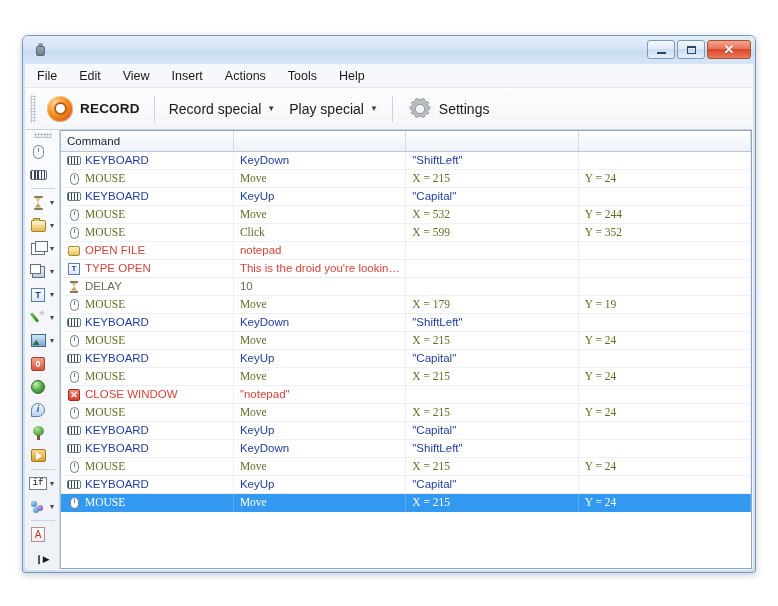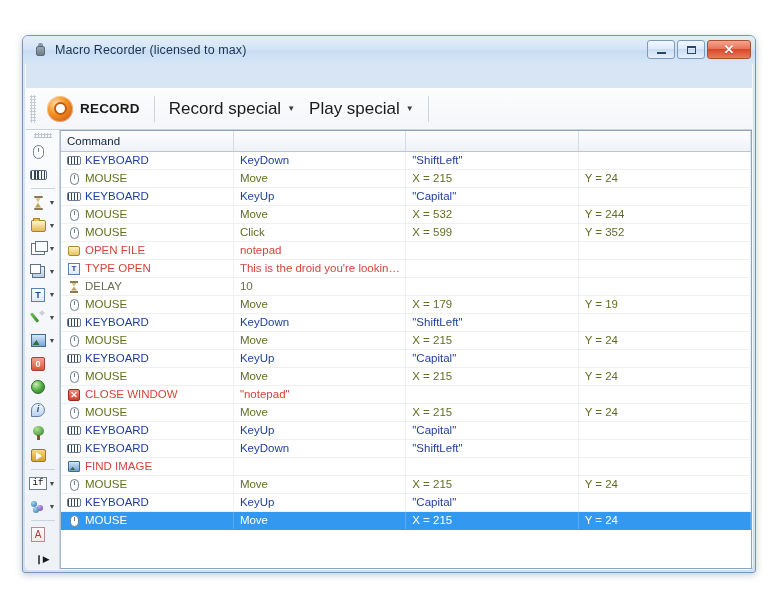--- a/index.html
+++ b/index.html
@@ -117,21 +117,21 @@
     background-size: 3px 3px;
     opacity: .85;
   }
   .tb-btn {
     display: flex; align-items: center;
     padding: 3px 6px; cursor: pointer;
     border: 1px solid transparent; border-radius: 3px;
     white-space: nowrap;
   }
   .tb-label-big { font-size: 13.5px; font-weight: bold; color: #1a1a1a; margin-left: 7px; letter-spacing: .2px; }
-  .tb-label { font-size: 17px; color: #1a1a1a; }
+  .tb-label { font-size: 14px; color: #1a1a1a; }
   .tb-sep { width: 1px; height: 26px; background: #ccd5df; margin: 0 7px; }
 
   .icon-record {
     width: 26px; height: 26px; border-radius: 50%;
     background: radial-gradient(circle at 34% 30%, #ffd9a8 0%, #f39422 40%, #d9631a 78%, #b24e13 100%);
     display: flex; align-items: center; justify-content: center;
     box-shadow: inset 0 0 0 1px rgba(255,255,255,.4);
   }
   .icon-record .dot {
     width: 9px; height: 9px; border-radius: 50%;
@@ -236,21 +236,21 @@
     height: 17px; line-height: 17px;
     border-right: 1px solid #eceff3;
     border-bottom: 1px solid #eef1f4;
     padding: 0 0 0 6px;
     white-space: nowrap;
     overflow: hidden;
     text-overflow: ellipsis;
   }
   tr.row td { color: #5a6a1f; }
   tr.row.kind-keyboard td { color: #1f3f9e; }
-  tr.row.kind-mouse td { color: #5f6f21; }
+  tr.row.kind-mouse td { color: #5f6f21; font-family: Liberation Serif, serif; }
   tr.row.kind-red td { color: #d4453a; }
   tr.row.kind-delay td { color: #6b6b52; }
   tr.row.selected td { background: #3399f0; color: #ffffff !important; border-right-color: #59abf3; border-bottom-color: #3399f0; }
 
   td.c-cmd { width: 175px; }
   td.c-act { width: 180px; }
   td.c-x   { width: 168px; }
   td.c-y   { width: auto; }
 
   .cmd-cell { display: flex; align-items: center; gap: 4px; }
@@ -348,34 +348,42 @@
 
 <div id="app">
   <div class="window">
     <div class="win-inner-edge"></div>
 
     <div class="titlebar">
       <span class="title-icon">
         <span class="ti-top"></span>
         <span class="ti-body"></span>
       </span>
-      <span class="title-text">Macro Recorder (licensed to max)</span>
       <span class="win-buttons">
         <span class="win-btn">
             <span class="gl-min"></span>
           </span>
         <span class="win-btn">
             <span class="gl-max"></span>
           </span>
         <span class="win-btn close">
             <span class="gl-close">✕</span>
           </span>
       </span>
     </div>
 
+    <div class="menubar">
+      <span class="menu-item">File</span>
+      <span class="menu-item">Edit</span>
+      <span class="menu-item">View</span>
+      <span class="menu-item">Insert</span>
+      <span class="menu-item">Actions</span>
+      <span class="menu-item">Tools</span>
+      <span class="menu-item">Help</span>
+    </div>
 
     <div class="toolbar">
       <span class="tb-grip"></span>
 
       <span class="tb-btn">
         <span class="icon-record">
             <span class="dot"></span>
           </span>
         <span class="tb-label-big">RECORD</span>
       </span>
@@ -388,20 +396,31 @@
         <span class="caret">▼</span>
       </span>
 
       <span class="tb-btn">
         <span class="tb-label">Play special</span>
         <span class="caret">▼</span>
       </span>
 
       <span class="tb-sep"></span>
 
+      <span class="tb-btn">
+        <span class="icon-gear">
+          <svg class="gear-svg" viewBox="0 0 26 26" aria-hidden="true">
+            <g fill="#b9bcc0" stroke="#8c9096" stroke-width="0.8">
+              <path d="M13 3.2l1.7.5.9-1.5 2.2 1.1-.3 1.7 1.4 1.1 1.6-.7 1.3 2-1.2 1.3.5 1.7 1.7.3v2.4l-1.7.3-.5 1.7 1.2 1.3-1.3 2-1.6-.7-1.4 1.1.3 1.7-2.2 1.1-.9-1.5-1.7.5-1.7-.5-.9 1.5-2.2-1.1.3-1.7-1.4-1.1-1.6.7-1.3-2 1.2-1.3-.5-1.7-1.7-.3v-2.4l1.7-.3.5-1.7-1.2-1.3 1.3-2 1.6.7 1.4-1.1-.3-1.7 2.2-1.1.9 1.5z"></path>
+            </g>
+            <circle cx="13" cy="13" r="4.6" fill="#f2f4f6" stroke="#8c9096" stroke-width="0.9"></circle>
+          </svg>
+        </span>
+        <span class="tb-label">Settings</span>
+      </span>
     </div>
 
     <div class="body-area">
 
       <div class="side-toolbar">
         <div class="side-grip"></div>
 
         <div class="side-row">
           <span class="side-ico">
               <span class="si-mouse"></span>
@@ -749,33 +768,20 @@
                     <span class="cmd-ico">
                       <span class="ic-kb"></span>
                     </span>
                     <span>KEYBOARD</span>
                   </span>
                 </td>
                 <td class="c-act">KeyDown</td>
                 <td class="c-x">"ShiftLeft"</td>
                 <td class="c-y"></td>
               </tr>
-              <tr class="row kind-red">
-                <td class="c-cmd">
-                  <span class="cmd-cell">
-                    <span class="cmd-ico">
-                      <span class="ic-img"></span>
-                    </span>
-                    <span>FIND IMAGE</span>
-                  </span>
-                </td>
-                <td class="c-act"></td>
-                <td class="c-x"></td>
-                <td class="c-y"></td>
-              </tr>
               <tr class="row kind-mouse">
                 <td class="c-cmd">
                   <span class="cmd-cell">
                     <span class="cmd-ico">
                       <span class="ic-mouse"></span>
                     </span>
                     <span>MOUSE</span>
                   </span>
                 </td>
                 <td class="c-act">Move</td>

